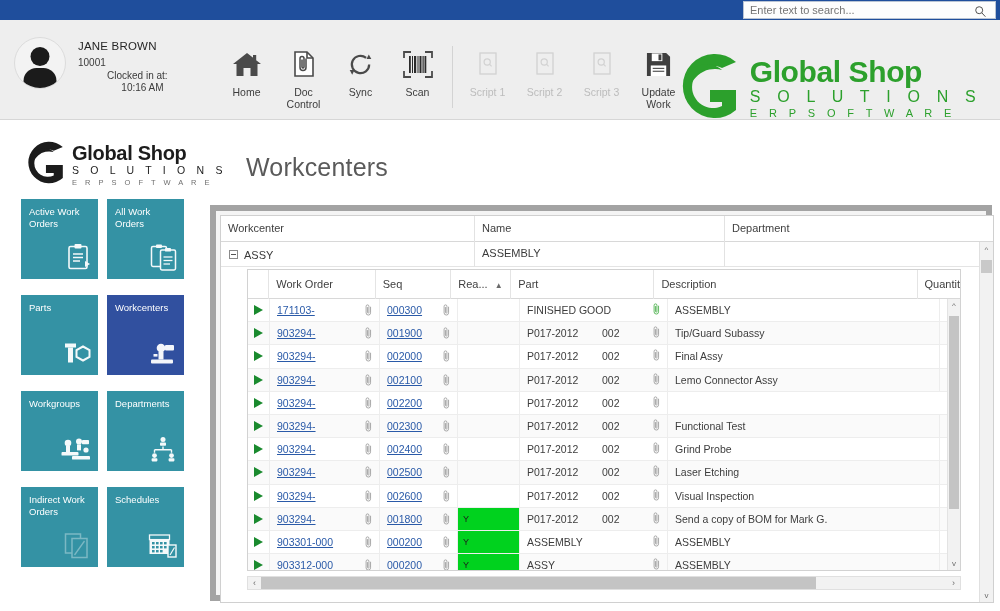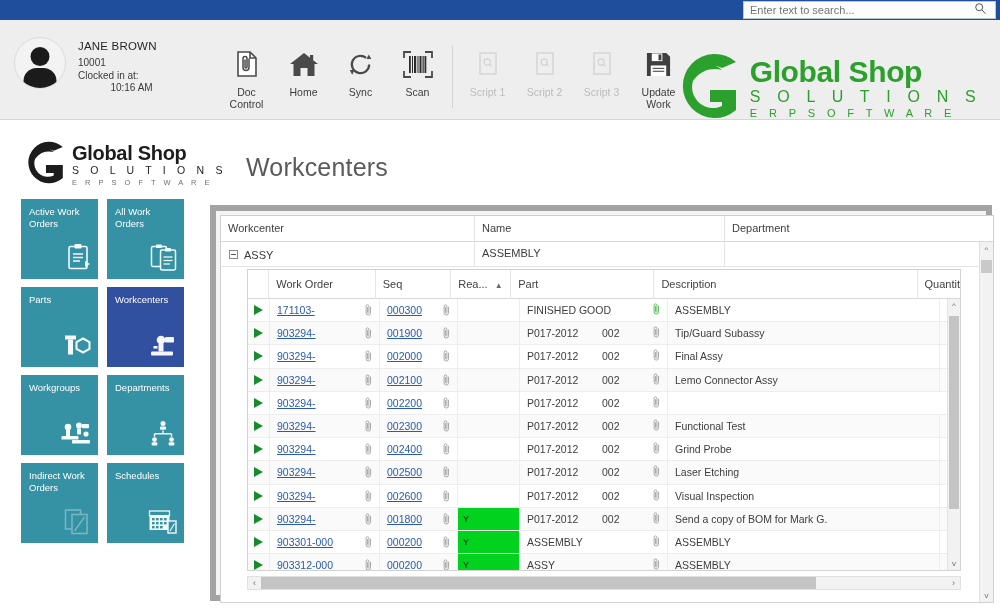--- a/index.html
+++ b/index.html
@@ -14,21 +14,21 @@
   #app { position: relative; width: 1000px; height: 611px; background:#fff; }
 
   
   .topbar {
     position:absolute; left:0; top:0; width:1000px; height:20px;
     background:#1f4e9c;
   }
   .search-wrap {
     position:absolute; right:4px; top:1px; width:253px; height:18px;
     background:#fdfdfd; border:1px solid #b9c4d4;
-    display:flex; align-items:flex-start;
+    display:flex; align-items:flex-end;
   }
   .search-input {
     border:0; outline:0; background:transparent;
     font-family:"Liberation Sans", sans-serif;
     font-size:11px; color:#9a9a9a;
     padding-left:6px; width:225px; height:16px;
   }
   .search-icon { width:22px; display:flex; align-items:center; justify-content:center; }
   .search-icon svg { display:block; }
 
@@ -49,21 +49,21 @@
     position:absolute; left:50%; top:9px; transform:translateX(-50%);
     width:19px; height:19px; border-radius:50%; background:#1b1b1b;
   }
   .avatar .body {
     position:absolute; left:50%; top:30px; transform:translateX(-50%);
     width:33px; height:22px; border-radius:13px 13px 3px 3px; background:#1b1b1b;
   }
   .user-text { margin-left:12px; padding-top:2px; line-height:1.28; }
   .user-name { font-size:11.5px; color:#262626; letter-spacing:.2px; }
   .user-id   { font-size:10px; color:#3a3a3a; margin-top:3px; }
-  .user-clk  { font-size:10px; color:#3a3a3a; }
+  .user-clk  { font-size:10px; color:#3a3a3a;margin-left:29px; }
   .user-time { font-size:10px; color:#3a3a3a; text-align:right; padding-right:4px; }
 
   .tools { position:absolute; left:218px; top:24px; display:flex; align-items:flex-start; }
   .tool {
     width:57px; display:flex; flex-direction:column; align-items:center;
     cursor:default; text-align:center;
   }
   .tool .gly { height:40px; display:flex; align-items:center; justify-content:center; }
   .tool .lbl { font-size:10.5px; color:#3c3c3c; line-height:1.18; margin-top:2px; }
   .tool.disabled .lbl { color:#bcbcbc; }
@@ -88,21 +88,21 @@
   .brand-side { position:absolute; left:20px; top:18px; display:flex; align-items:center; }
   .bs-words { line-height:1; margin-left:4px; }
   .bsw1 { font-size:20px; font-weight:bold; color:#1c1c1c; letter-spacing:-.3px; }
   .bsw2 { font-size:10.5px; color:#1c1c1c; letter-spacing:4.2px; margin-top:2px; }
   .bsw3 { font-size:7.5px; color:#6f6f6f; letter-spacing:3px; margin-top:3px; }
 
   
   .tiles {
     position:absolute; left:21px; top:78px;
     width:177px;
-    display:grid; grid-template-columns:77px 77px; gap:8px 9px;
+    display:grid; grid-template-columns:77px 77px; gap:16px 9px;
   }
   .tile {
     position:relative; height:80px; background:#3492a4; color:#ffffff;
     padding:7px 6px 0 8px; cursor:default; overflow:hidden;
   }
   .tile.active { background:#31509f; }
   .tile .t-label { font-size:9.5px; line-height:1.25; }
   .tile .t-icon {
     position:absolute; right:6px; bottom:4px;
     opacity:.95;
@@ -237,37 +237,37 @@
         <div class="user-id">10001</div>
         <div class="user-clk">Clocked in at:</div>
         <div class="user-time">10:16 AM</div>
       </div>
     </div>
 
     <div class="tools">
 
       <div class="tool">
         <span class="gly">
+          <svg width="30" height="27" viewBox="0 0 30 27">
+            <path d="M15 2 L29 13 L25.5 13 L25.5 25 L18.5 25 L18.5 17 L11.5 17 L11.5 25 L4.5 25 L4.5 13 L1 13 Z" fill="#4a4a4a"></path>
+            <rect x="21" y="4" width="3.2" height="5" fill="#4a4a4a"></rect>
+          </svg>
+        </span>
+        <span class="lbl">Home</span>
+      </div>
+
+      <div class="tool">
+        <span class="gly">
           <svg width="26" height="28" viewBox="0 0 26 28">
             <path d="M4 2 h12 l6 6 v18 h-18 z" fill="#fff" stroke="#4a4a4a" stroke-width="1.6"></path>
             <path d="M16 2 v6 h6" fill="none" stroke="#4a4a4a" stroke-width="1.6"></path>
             <path d="M15 8.5 v9 a3 3 0 0 1 -6 0 v-9 a2 2 0 0 1 4 0 v8.5 a1 1 0 0 1 -2 0 v-7.5" fill="none" stroke="#4a4a4a" stroke-width="1.5"></path>
           </svg>
         </span>
         <span class="lbl">Doc<br>Control</span>
-      </div>
-
-      <div class="tool">
-        <span class="gly">
-          <svg width="30" height="27" viewBox="0 0 30 27">
-            <path d="M15 2 L29 13 L25.5 13 L25.5 25 L18.5 25 L18.5 17 L11.5 17 L11.5 25 L4.5 25 L4.5 13 L1 13 Z" fill="#4a4a4a"></path>
-            <rect x="21" y="4" width="3.2" height="5" fill="#4a4a4a"></rect>
-          </svg>
-        </span>
-        <span class="lbl">Home</span>
       </div>
 
       <div class="tool">
         <span class="gly">
           <svg width="27" height="27" viewBox="0 0 28 28">
             <path d="M23 14 a9 9 0 1 1 -3.2 -6.9" fill="none" stroke="#4a4a4a" stroke-width="2.3"></path>
             <path d="M22.6 3.5 L20.2 8.2 L25.2 8.2 Z" fill="#4a4a4a"></path>
             <path d="M5.4 24.5 L7.8 19.8 L2.8 19.8 Z" fill="#4a4a4a"></path>
           </svg>
         </span>

